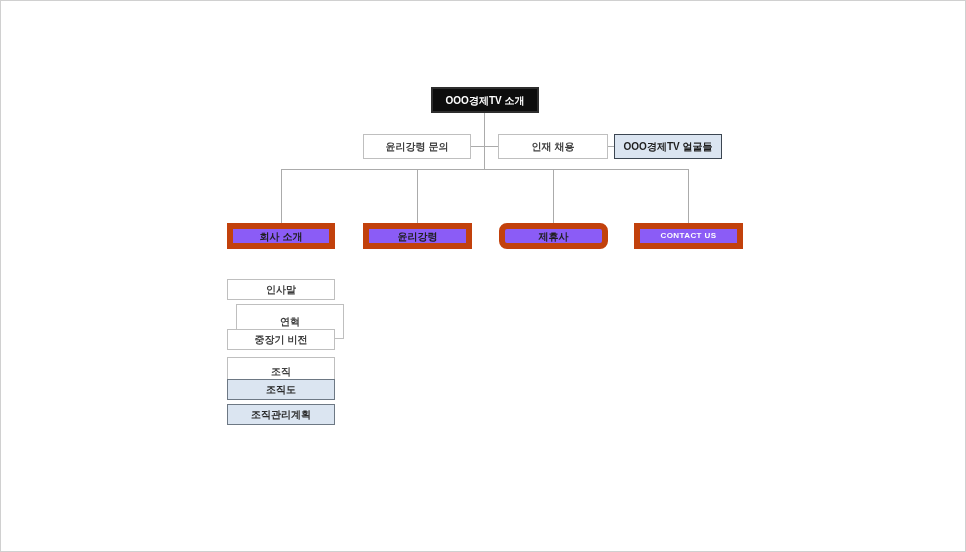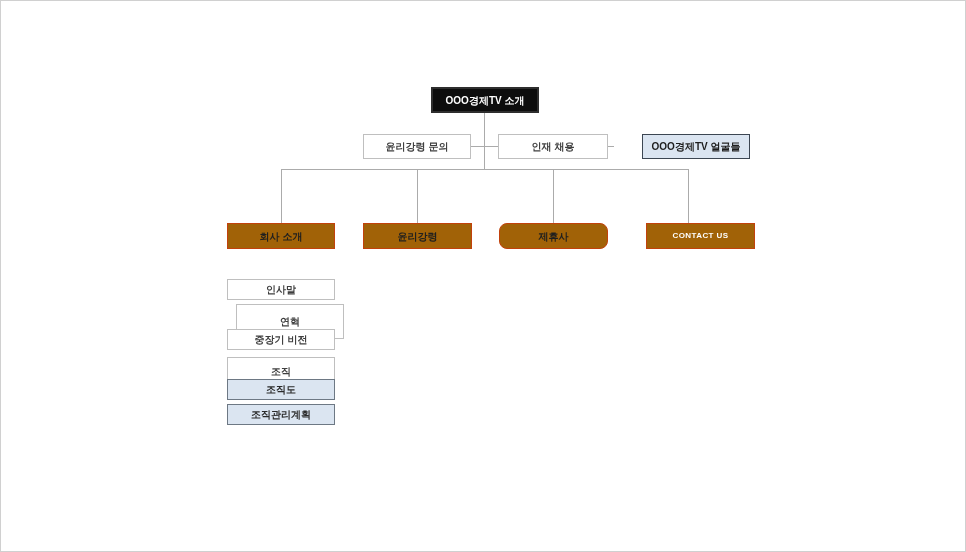--- a/index.html
+++ b/index.html
@@ -43,30 +43,29 @@
     font-weight: 600;
     color: #2b2b2b;
   }
   .n-blue-dark {
     background: #dbe5f1;
     border: 1px solid #3c4652;
     font-weight: 700;
     color: #1e1e1e;
   }
   .n-orange {
-    background: #a16207;
-    border: 1px solid #c2410c;
+    background: #8b5cf6;
+    border: 6px solid #c2410c;
     font-weight: 700;
     color: #1f1f1f;
   }
   .n-orange.latin {
     color: #fdfdfd;
     font-size: 8px;
     letter-spacing: 0.4px;
-    margin-left: 12px;
   }
   .line {
     position: absolute;
     background: #ababab;
   }
 </style>
 </head>
 <body>
 
 <div class="canvas">
@@ -77,21 +76,21 @@
   <div class="line" style="left:280px; top:168px; width:408px; height:1px;"></div>
   <div class="line" style="left:280px; top:168px; width:1px; height:54px;"></div>
   <div class="line" style="left:416px; top:168px; width:1px; height:54px;"></div>
   <div class="line" style="left:552px; top:168px; width:1px; height:54px;"></div>
   <div class="line" style="left:687px; top:168px; width:1px; height:54px;"></div>
 
   <div class="node n-black" style="left:430px; top:86px; width:108px; height:26px;">OOO경제TV 소개</div>
 
   <div class="node n-white" style="left:362px; top:133px; width:108px; height:25px;">윤리강령 문의</div>
   <div class="node n-white" style="left:497px; top:133px; width:110px; height:25px;">인재 채용</div>
-  <div class="node n-blue-dark" style="left:613px; top:133px; width:108px; height:25px;margin-left:28px;">OOO경제TV 얼굴들</div>
+  <div class="node n-blue-dark" style="left:613px; top:133px; width:108px; height:25px;">OOO경제TV 얼굴들</div>
 
   <div class="node n-orange" style="left:226px; top:222px; width:108px; height:26px;">회사 소개</div>
   <div class="node n-orange" style="left:362px; top:222px; width:109px; height:26px;">윤리강령</div>
   <div class="node n-orange" style="left:498px; top:222px; width:109px; height:26px;border-radius:8px;">제휴사</div>
   <div class="node n-orange latin" style="left:633px; top:222px; width:109px; height:26px;">CONTACT US</div>
 
   <div class="node n-white" style="left:226px; top:278px; width:108px; height:21px;">인사말</div>
   <div class="node n-white" style="left:235px; top:303px; width:108px; height:35px;">연혁</div>
   <div class="node n-white" style="left:226px; top:328px; width:108px; height:21px;">중장기 비전</div>
   <div class="node n-white" style="left:226px; top:336px; width:108px; height:28px;margin-top:20px;">조직</div>

